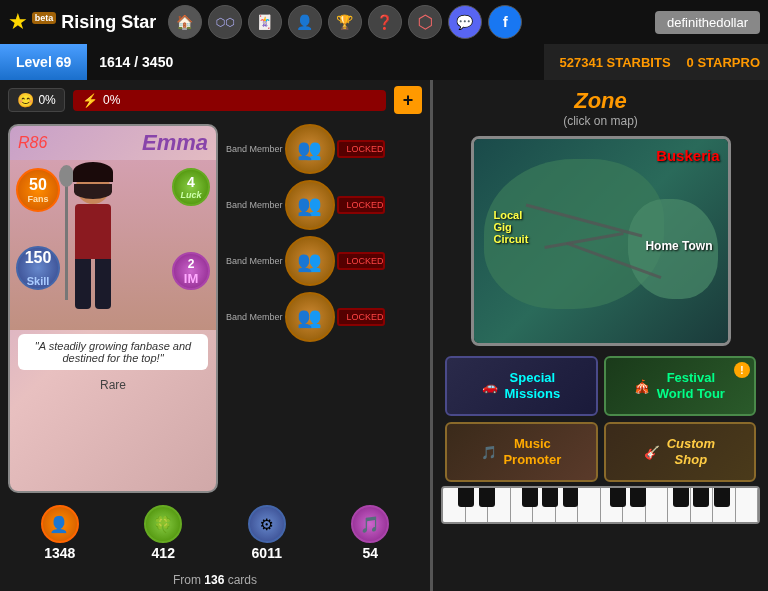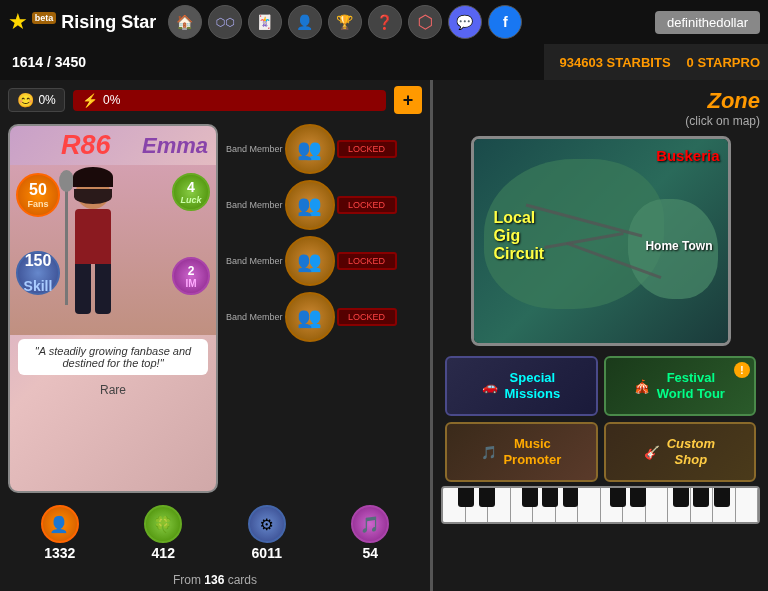--- a/index.html
+++ b/index.html
@@ -205,24 +205,23 @@
       position: relative;
     }
     .card-header {
       display: flex;
       justify-content: space-between;
       align-items: center;
       padding: 4px 8px;
     }
     .card-id {
       color: #ff4444;
-      font-size: 27px;
-      font-weight: bold;
+      font-size: 16px;
+      font-weight: normal;
       font-style: italic;
-      margin-left: 43px;
     }
     .card-name {
       color: #8844aa;
       font-size: 22px;
       font-style: italic;
       font-weight: bold;
     }
     .card-image-area {
       position: relative;
       height: 170px;
@@ -260,30 +259,30 @@
     }
     .stat-luck-label { font-size: 9px; color: #ccffaa; font-style: italic; }
     .stat-skill {
       bottom: 40px; left: 6px;
       width: 44px; height: 44px;
       background: radial-gradient(circle, #6688cc, #334488);
       color: white;
       font-size: 16px;
       border: 2px solid #4466aa;
     }
-    .stat-skill-label { font-size: 14px; color: #aaccff; margin-top: 8px; }
+    .stat-skill-label { font-size: 11px; color: #aaccff; margin-top: 8px; }
     .stat-im {
       bottom: 40px; right: 6px;
       width: 38px; height: 38px;
       background: radial-gradient(circle, #cc66cc, #882288);
       color: white;
       font-size: 12px;
       border: 2px solid #aa44aa;
     }
-    .stat-im-label { font-size: 10px; color: #ffaaff; }
+    .stat-im-label { font-size: 13px; color: #ffaaff; }
 
     .card-website {
       text-align: center;
       font-size: 9px;
       color: #664444;
       padding: 2px;
       background: rgba(255,255,255,0.3);
     }
     .card-quote {
       background: white;
@@ -335,21 +334,21 @@
       color: white;
     }
     .band-locked {
       background: #550000;
       border: 2px solid #880000;
       color: #ff4444;
       font-size: 9px;
       border-radius: 3px;
       padding: 2px 8px;
       text-align: center;
-      width: 60px;
+      width: 48px;
     }
 
     
     .total-stats {
       display: flex;
       justify-content: space-around;
       padding: 8px;
       background: #1a1a1a;
       flex-shrink: 0;
     }
@@ -389,22 +388,22 @@
     
     .right-panel {
       flex: 1;
       background: #1a1a1a;
       display: flex;
       flex-direction: column;
       border-left: 3px solid #555;
       overflow: hidden;
     }
     .zone-header {
-      text-align: right;
-      padding: 8px 8px 2px;
+      text-align: center;
+      padding: 8px 16px 2px;
       flex-shrink: 0;
     }
     .zone-title {
       color: #f90;
       font-size: 22px;
       font-weight: bold;
       font-style: italic;
     }
     .zone-subtitle {
       color: #aaa;
@@ -430,21 +429,21 @@
     }
     
     .map-label {
       position: absolute;
       font-weight: bold;
       font-size: 13px;
       text-shadow: 1px 1px 2px black;
       cursor: pointer;
     }
     .map-label.buskeria { top: 8px; right: 8px; color: red; font-size: 15px; }
-    .map-label.local-gig { top: 70px; left: 20px; color: #ffff44; font-size: 16px; }
+    .map-label.local-gig { top: 70px; left: 20px; color: #ffff44; font-size: 11px; }
     .map-label.home-town { top: 100px; right: 15px; color: white; font-size: 12px; }
 
     
     .map-island {
       position: absolute;
       border-radius: 40%;
       opacity: 0.7;
     }
     .island-main {
       width: 180px;
@@ -566,24 +565,25 @@
     <div class="nav-icon-btn trophy">🏆</div>
     <div class="nav-icon-btn question">❓</div>
     <div class="nav-icon-btn hive" style="font-size:18px;color:#e66;">⬡</div>
     <div class="nav-icon-btn discord">💬</div>
     <div class="nav-icon-btn facebook" style="font-weight:bold;">f</div>
   </div>
   <div class="user-badge">definithedollar</div>
 </div>
 
 <div class="level-bar">
+  <div class="level-badge">Level 69</div>
   <div class="xp-bar-container">
     <span class="xp-text">1614 / 3450</span>
   </div>
-  <div class="starbits-info">934603 STARBITS</div>
+  <div class="starbits-info">527341 STARBITS</div>
   <div class="starpro-info">0 STARPRO</div>
 </div>
 
 <div class="main-content">
 
   <div class="left-panel">
 
     <div class="stats-bar">
       <div class="ego-bar">
         <span class="ego-icon">😊</span>
@@ -675,21 +675,21 @@
             <span class="band-people-icon">👥</span>
           </div>
           <div class="band-locked">LOCKED</div>
         </div>
       </div>
     </div>
 
     <div class="total-stats">
       <div class="total-stat-item">
         <div class="total-stat-icon fans-icon">👤</div>
-        <div class="total-stat-num">1332</div>
+        <div class="total-stat-num">1348</div>
       </div>
       <div class="total-stat-item">
         <div class="total-stat-icon luck-icon">🍀</div>
         <div class="total-stat-num">412</div>
       </div>
       <div class="total-stat-item">
         <div class="total-stat-icon skill-icon">⚙</div>
         <div class="total-stat-num">6011</div>
       </div>
       <div class="total-stat-item">

